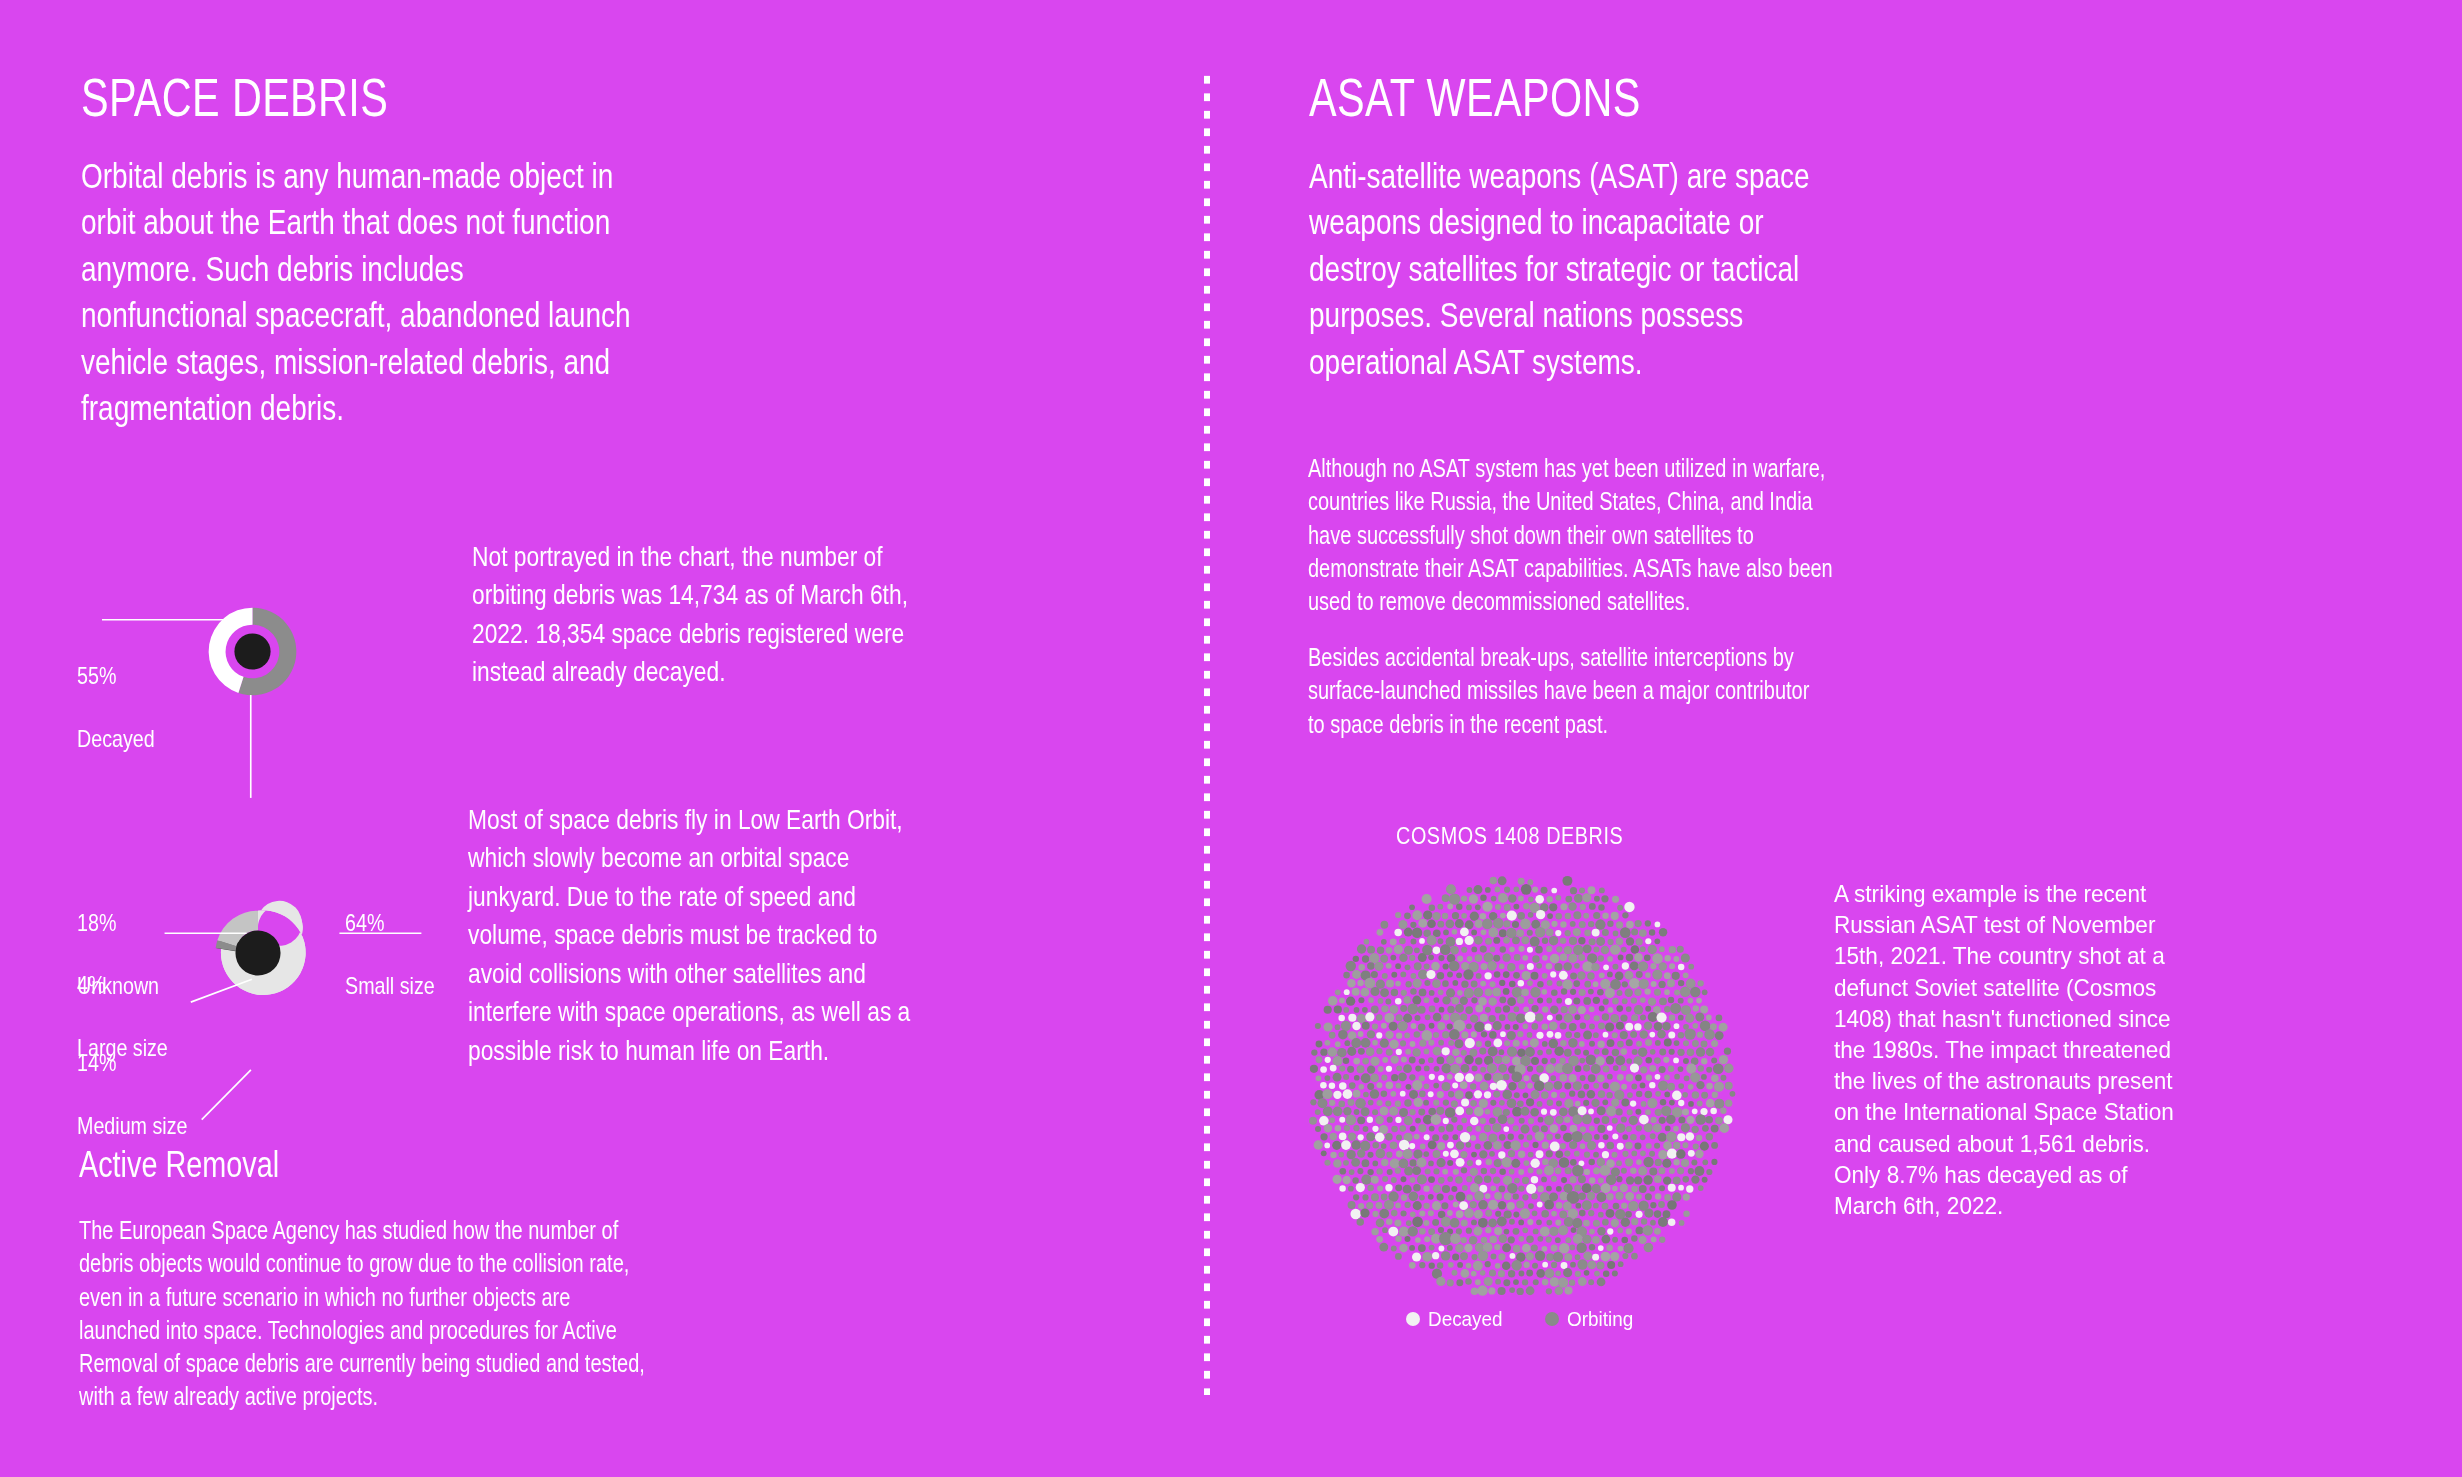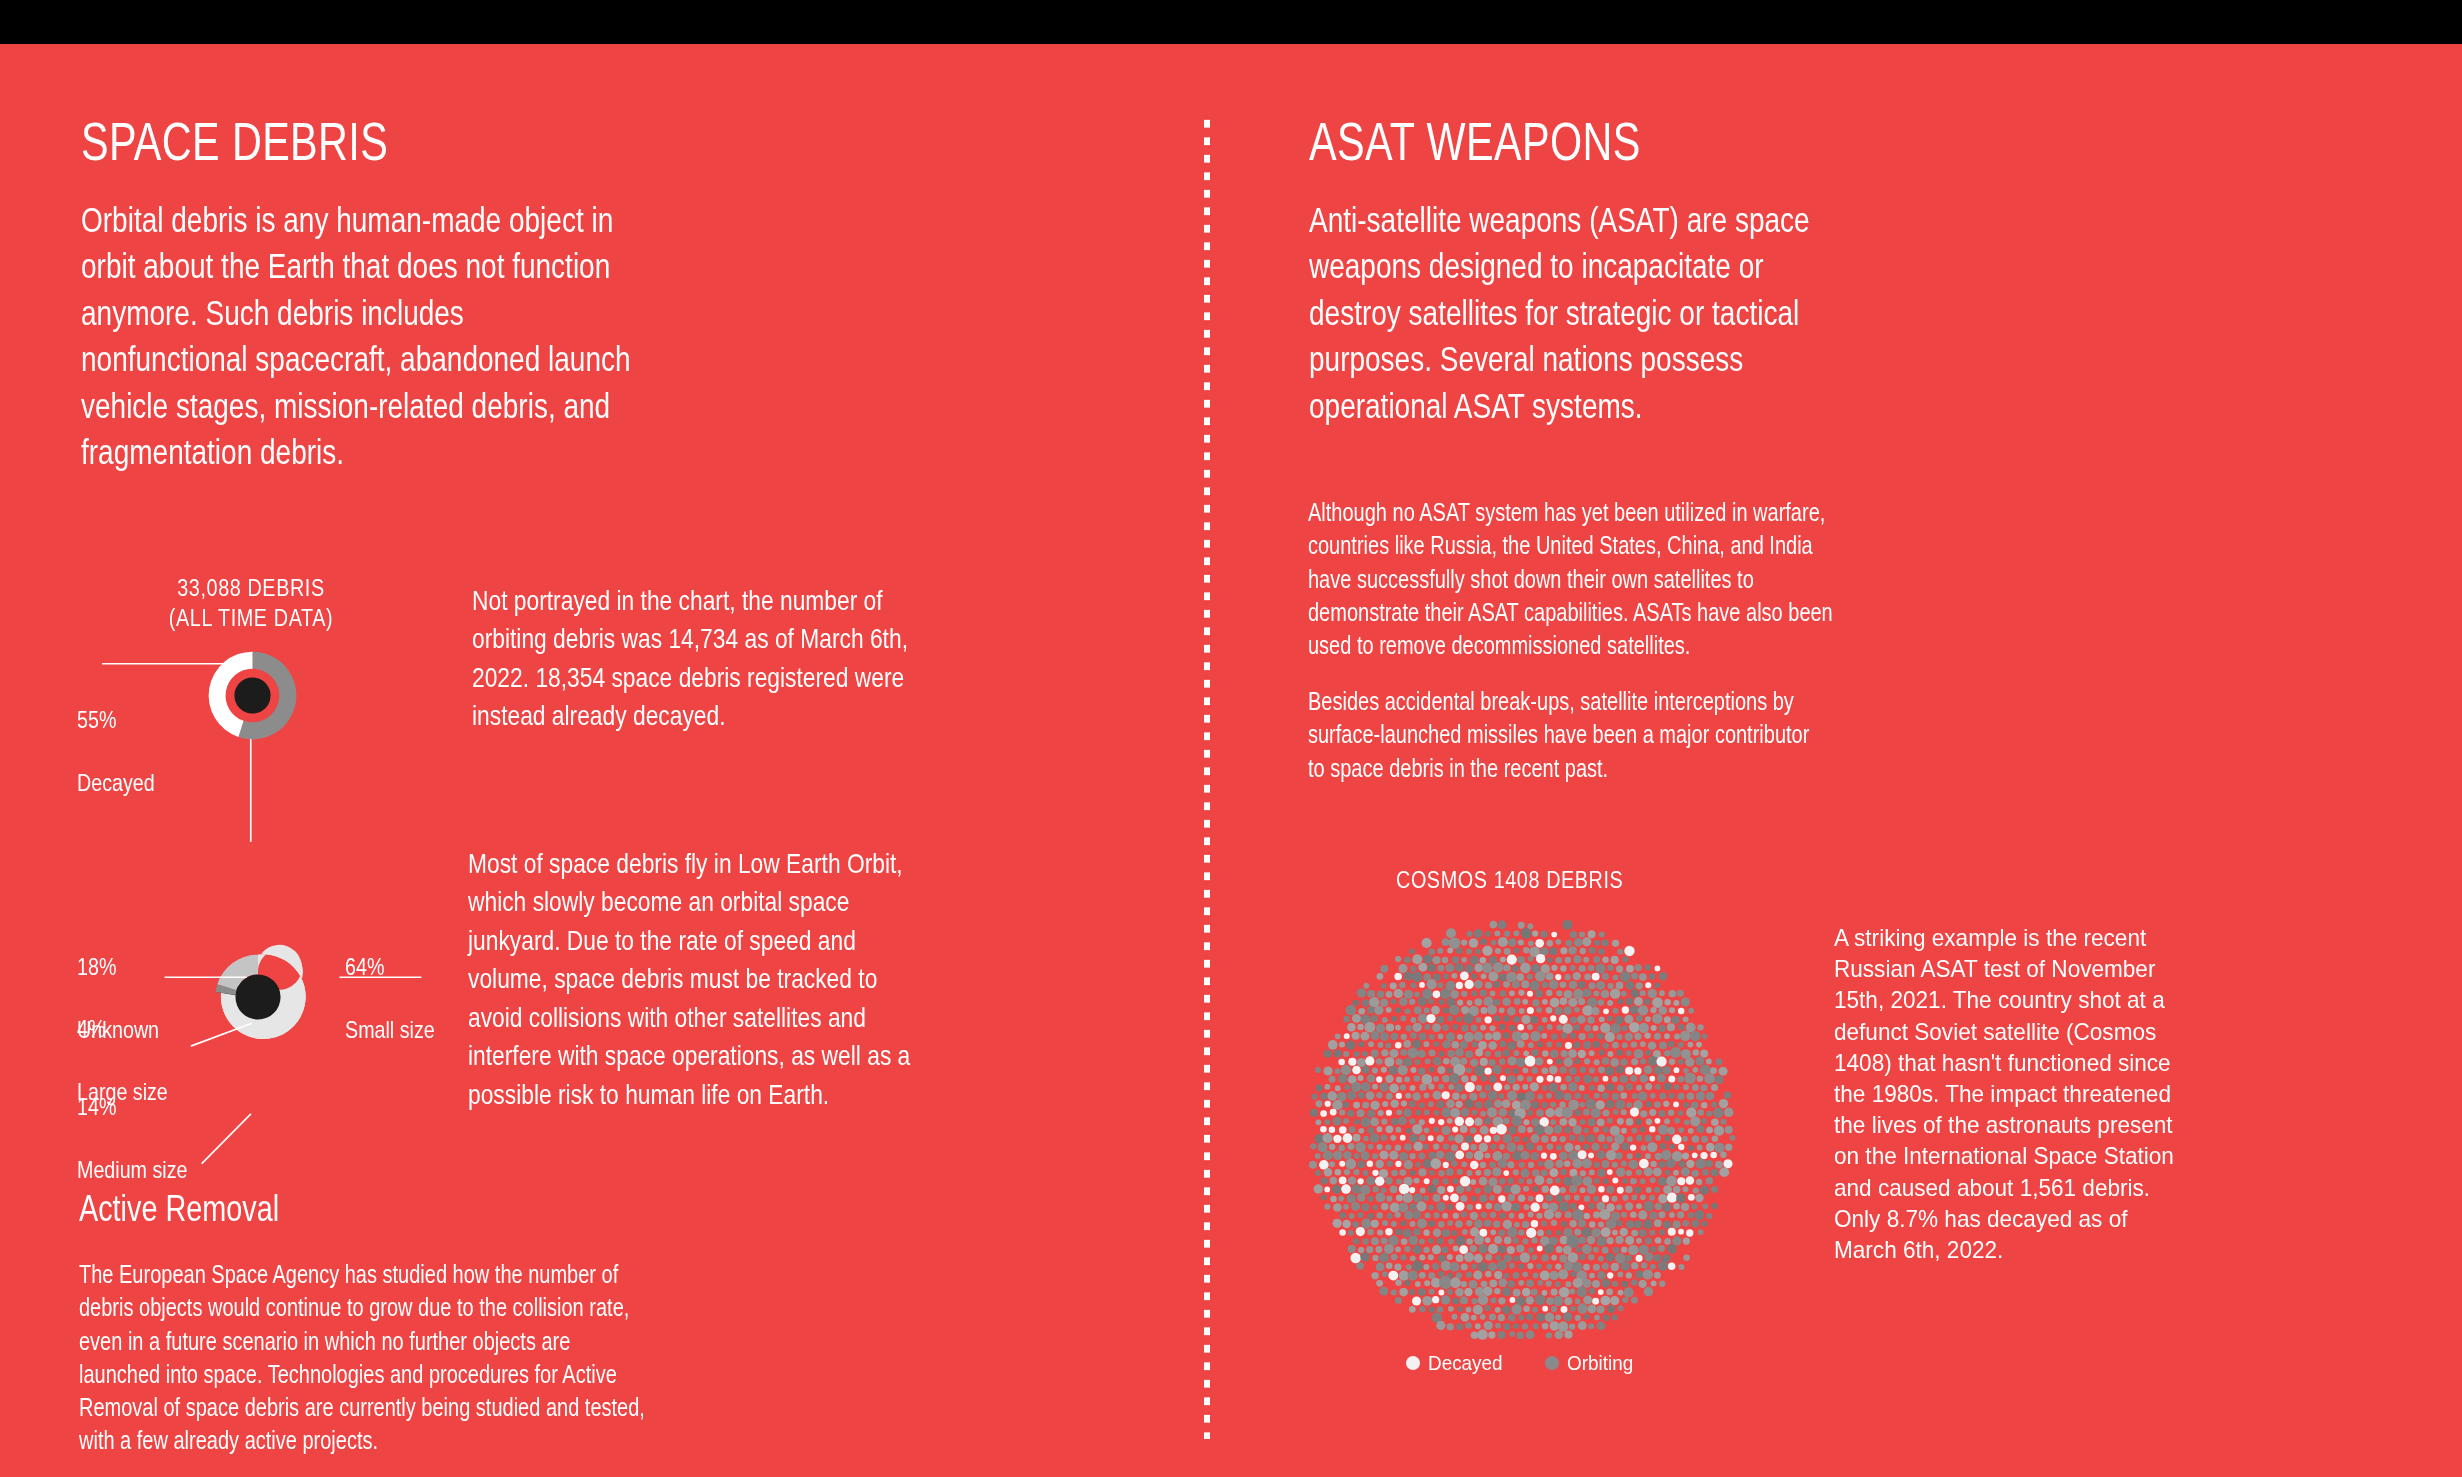--- a/index.html
+++ b/index.html
@@ -3,21 +3,21 @@
 <meta charset="utf-8">
 <title>Space Debris Infographic</title>
 <style>
   html,body{margin:0;padding:0;background:#000;}
   body{
     width:2462px;height:1478px;position:relative;overflow:hidden;
     font-family:"Liberation Sans", sans-serif;
     color:#ffffff;
     -webkit-font-smoothing:antialiased;
   }
-  .page{position:absolute;inset:0;background:#ef4444;margin-top:44px;}
+  .page{position:absolute;inset:0;background:#d946ef;}
 
   
   .abs{position:absolute;}
 
   
   .col-title{
     font-size:53px;
     font-weight:400;
     letter-spacing:0.5px;
     line-height:1;
@@ -136,24 +136,20 @@
     <div class="col-title">SPACE DEBRIS</div>
 
     <div class="lead" style="margin-top:28.5px;">Orbital debris is any human-made object in
 orbit about the Earth that does not function
 anymore. Such debris includes
 nonfunctional spacecraft, abandoned launch
 vehicle stages, mission-related debris, and
 fragmentation debris.</div>
   </div>
 
-  <div class="abs" style="left:125px;top:530px;width:252px;">
-    <div class="chart-head">33,088 DEBRIS
-(ALL TIME DATA)</div>
-  </div>
 
   <div class="abs" style="left:207px;top:606px;">
     <svg width="91" height="91" viewBox="0 0 166 166" aria-hidden="true">
 
       <path d="M83,3 A80,80 0 1 1 57.27,158.75 L66.71,129.25 A49,49 0 1 0 83,34 Z" fill="#8c8c8c"></path>
 
       <path d="M57.27,158.75 A80,80 0 0 1 83,3 L83,34 A49,49 0 0 0 66.71,129.25 Z" fill="#ffffff"></path>
       <circle cx="83" cy="83" r="33" fill="#1c1c1c"></circle>
     </svg>
   </div>

